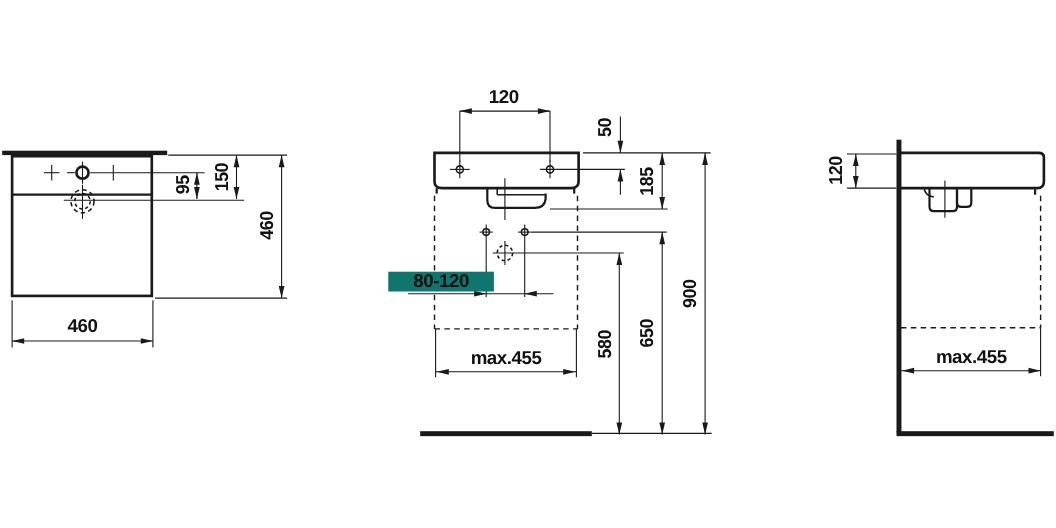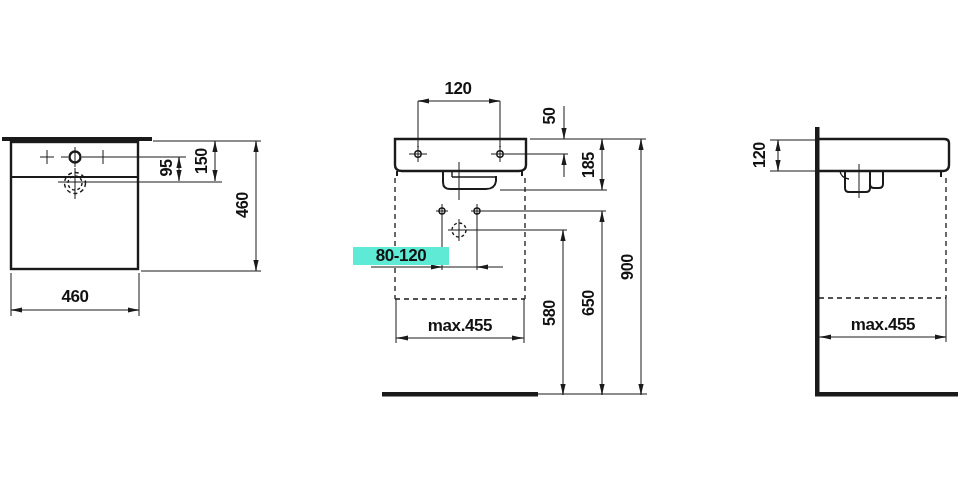--- a/index.html
+++ b/index.html
@@ -3,21 +3,21 @@
 <meta charset="utf-8">
 <style>
   html,body{margin:0;padding:0;background:#fff;}
   .canvas{position:relative;width:960px;height:480px;background:#fff;overflow:hidden;
           font-family:"Liberation Sans",sans-serif;}
   svg{position:absolute;left:0;top:0;}
   .dim{position:absolute;width:64px;height:18px;line-height:18px;text-align:center;
        font-weight:700;font-size:17px;color:#111;letter-spacing:-0.4px;white-space:nowrap;}
   .dim.rot{transform:rotate(-90deg) scaleX(0.95);}
   .dim.wide{width:96px;}
-  .dim.bg{background:#5eead4;}
+  .dim.bg{background:#0f766e;}
   
   .o   {fill:none;stroke:#1a1a1a;stroke-width:2.4;}
   .o2  {fill:none;stroke:#1a1a1a;stroke-width:2;}
   .thin{fill:none;stroke:#1a1a1a;stroke-width:1;}
   .med {fill:none;stroke:#1a1a1a;stroke-width:1.4;}
   .dash{fill:none;stroke:#1a1a1a;stroke-width:1.3;stroke-dasharray:5 4;}
   .fill{fill:#1a1a1a;stroke:none;}
 </style>
 </head>
 <body>

